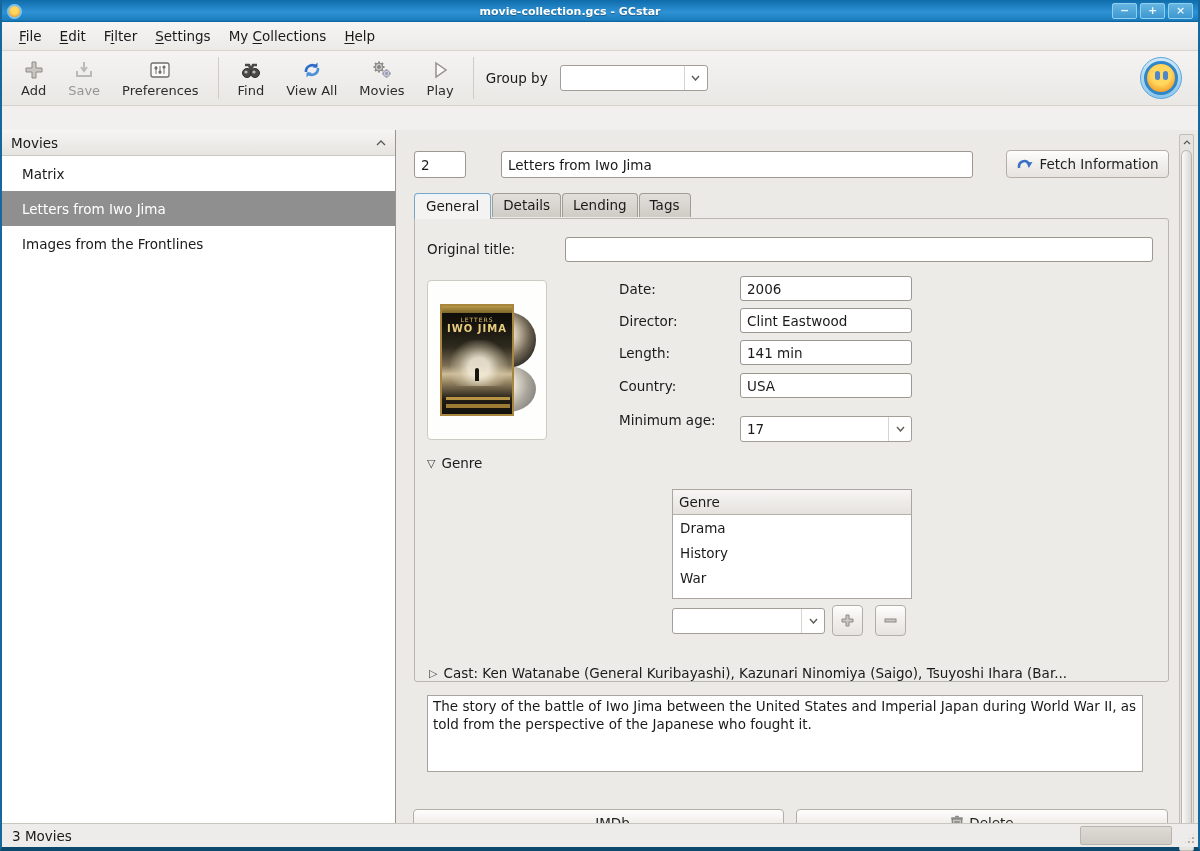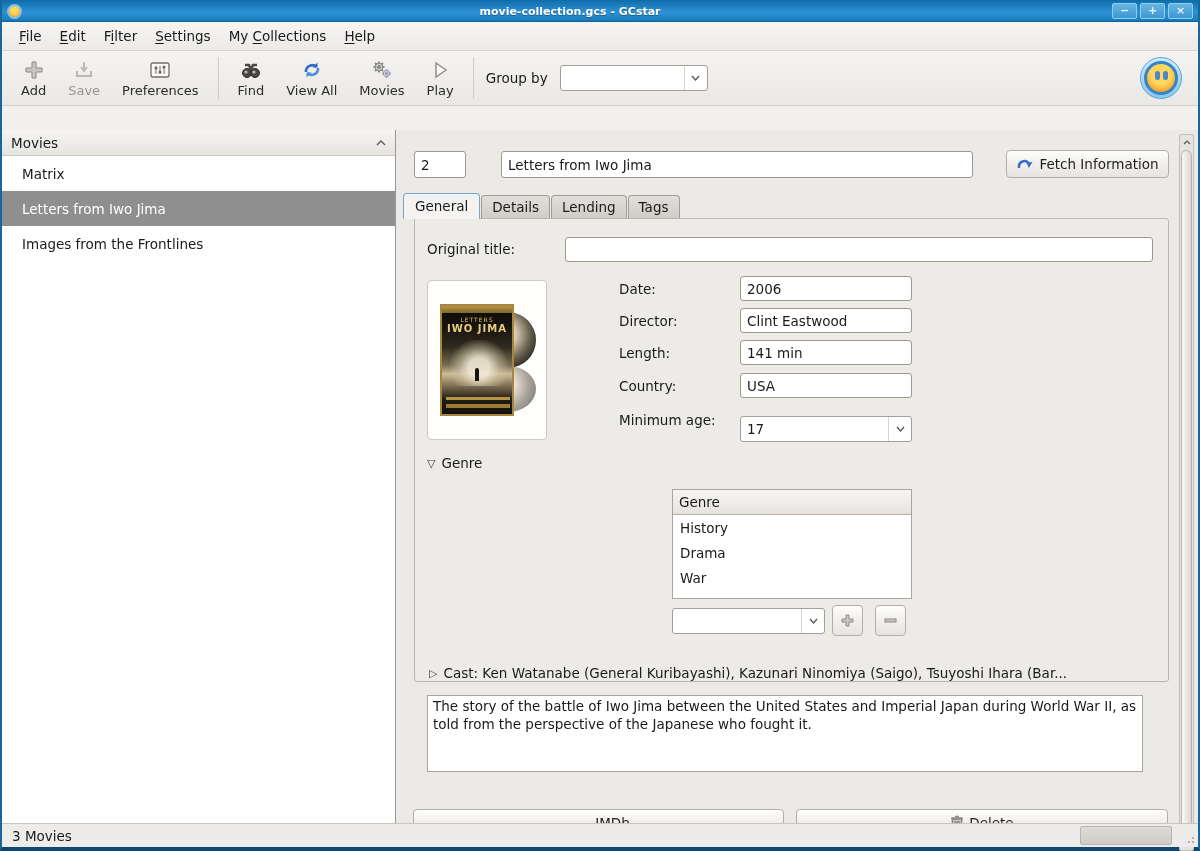--- a/index.html
+++ b/index.html
@@ -45,21 +45,21 @@
 
   .main{flex:1;position:relative;background:#ebeae7;}
   .inp{background:#fff;border:1px solid #9c978f;border-radius:3px;box-sizing:border-box;font:inherit;color:#1a1a1a;padding:0 6px;position:absolute;}
   .btn{background:linear-gradient(180deg,#fefefd 0%,#f2f0ed 45%,#e7e4e0 100%);border:1px solid #b3afa8;border-radius:4px;display:flex;align-items:center;justify-content:center;box-sizing:border-box;color:#1f1f1e;position:absolute;gap:5px;}
 
   .id-input{left:18px;top:21px;width:52px;height:27px;}
   .title-input{left:105px;top:21px;width:472px;height:27px;}
   .fetch-btn{left:610px;top:20px;width:163px;height:28px;}
 
   
-  .tabs{position:absolute;left:7px;top:63px;display:flex;align-items:flex-end;height:26px;}
+  .tabs{position:absolute;left:18px;top:63px;display:flex;align-items:flex-start;height:26px;}
   .tab{padding:3px 10px 4px;border:1px solid #a19c95;border-bottom:none;border-radius:4px 4px 0 0;background:linear-gradient(180deg,#e2dfdb,#cfccc6);margin-right:1px;position:relative;}
   .tab.active{background:linear-gradient(180deg,#eef4f8 0 3px,#f4f3f1 3px);border-color:#7ba7c7;padding:4px 11px 5px;z-index:3;}
 
   .panel{position:absolute;left:18px;top:88px;width:755px;height:464px;background:#ecebe8;border:1px solid #bab6b0;border-radius:0 3px 3px 3px;box-sizing:border-box;z-index:2;}
 
   .plabel{position:absolute;white-space:nowrap;}
   .orig-label{left:12px;top:22px;}
   .orig-input{left:150px;top:18px;width:588px;height:25px;}
 
   
@@ -349,22 +349,22 @@
             </span>
         </div>
 
         <div class="expander genre-exp">
           <span class="exp-tri">▽</span>
           <span>Genre</span>
         </div>
 
         <div class="genre-table">
           <div class="gt-header">Genre</div>
+          <div class="gt-row">Drama</div>
           <div class="gt-row">History</div>
-          <div class="gt-row">Drama</div>
           <div class="gt-row">War</div>
           <div class="gt-filler"></div>
         </div>
 
         <div class="combobox genre-combo">
           <span class="cb-val"></span>
           <span class="cb-arrow">
               <svg width="9" height="6" viewBox="0 0 9 6">
                 <polyline points="1,1 4.5,5 8,1" fill="none" stroke="#5c5a56" stroke-width="1.4"></polyline>
               </svg>

